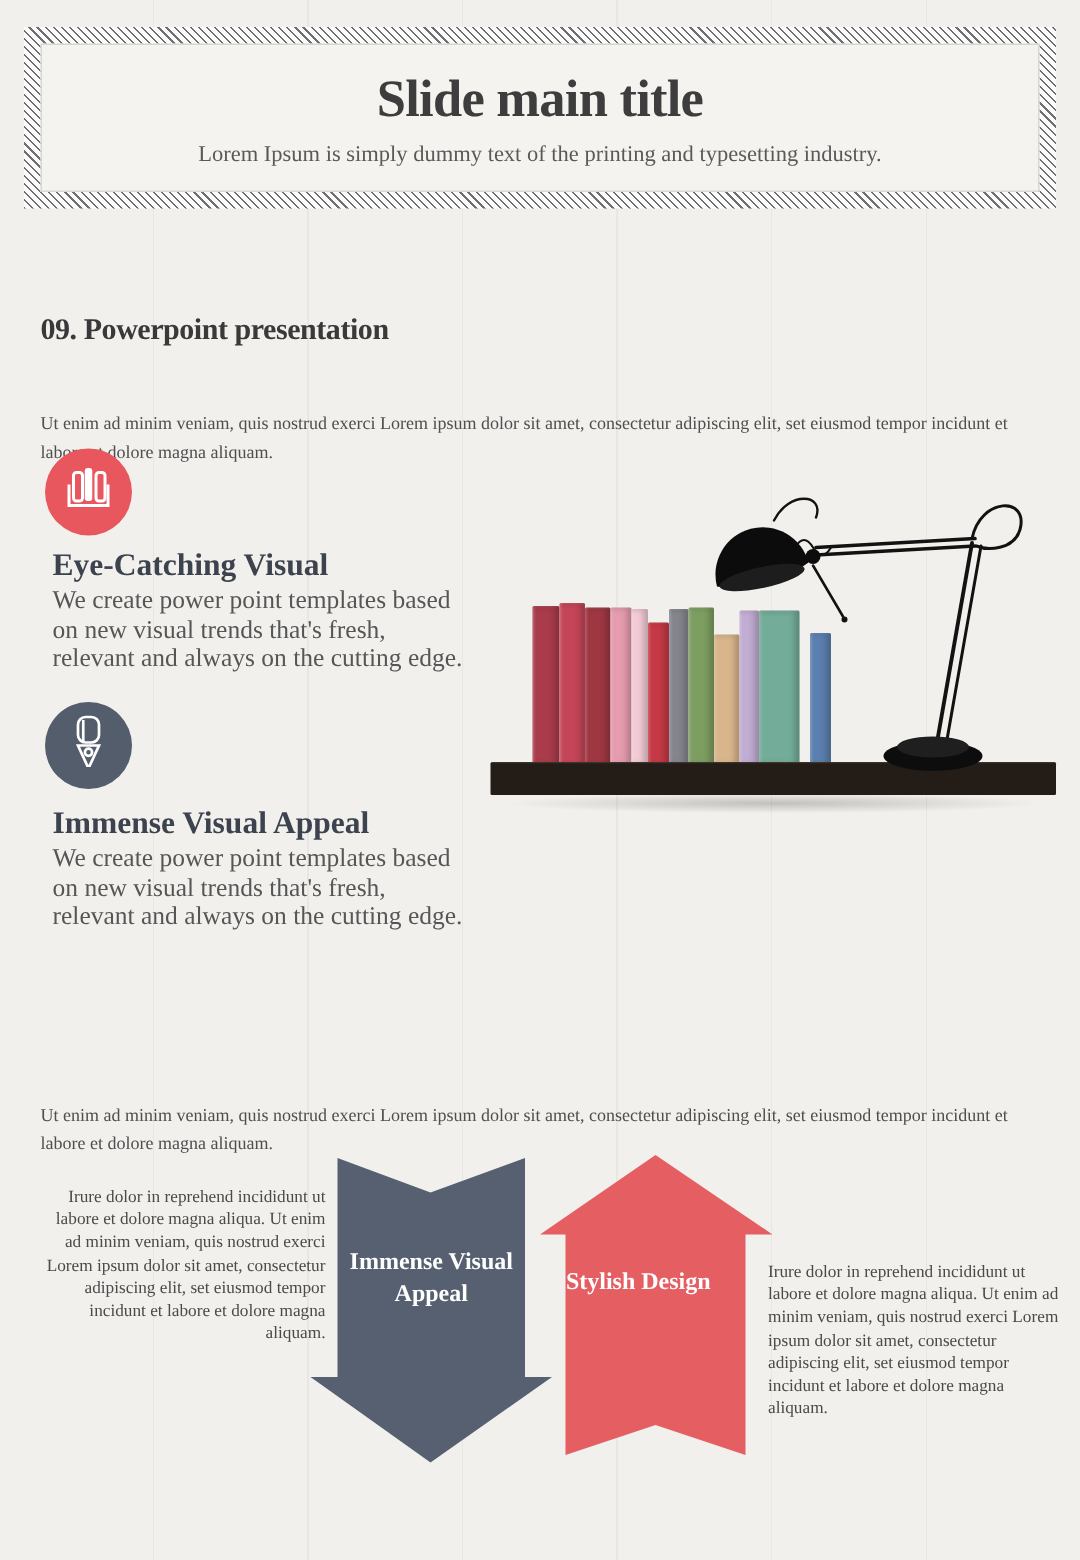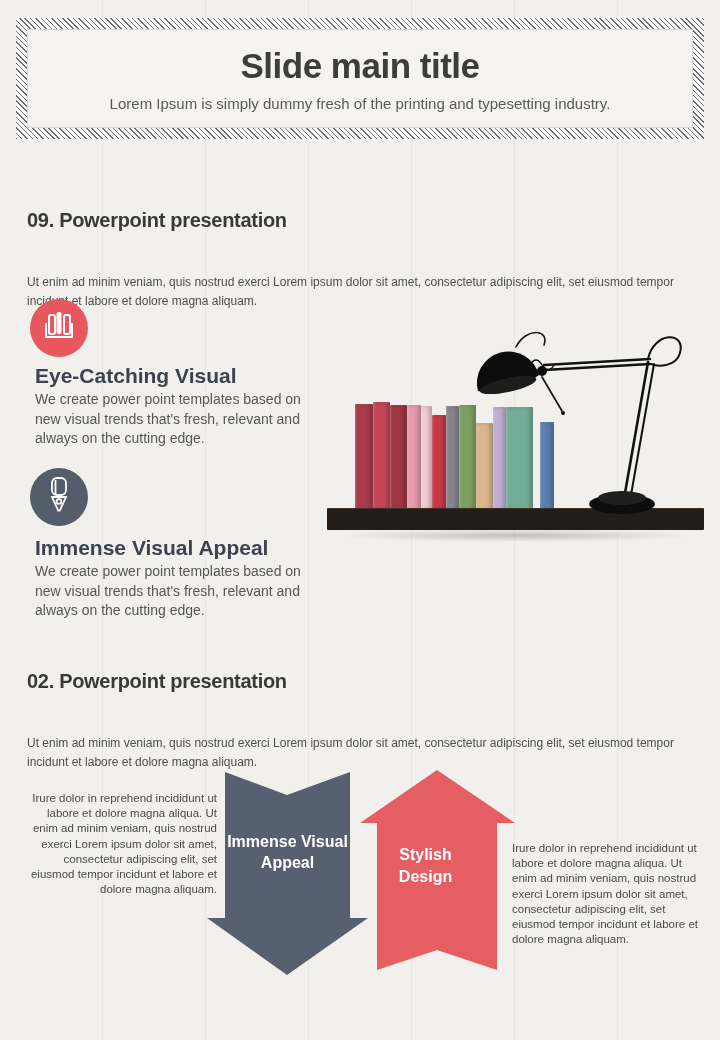--- a/index.html
+++ b/index.html
@@ -6,20 +6,21 @@
   body{
     width:720px;height:1040px;position:relative;overflow:hidden;
     background:#f1f0ed;
     font-family:"Liberation Sans", sans-serif;
   }
   .page{
     position:absolute;inset:0;
     background:
       repeating-linear-gradient(90deg, transparent 0 102px, rgba(110,105,95,0.07) 102px 103px),
       #f1f0ed;
+    font-family: Liberation Serif, serif;
   }
   
   .hatch-frame{
     position:absolute;left:16px;top:18px;width:688px;height:121px;
     background:
       repeating-linear-gradient(45deg, #6e6e74 0 1px, #fbfbfa 1px 3.8px);
   }
   .hatch-inner{
     position:absolute;inset:11px;background:#f4f3f0;border:1px solid #d8d7d3;
     display:flex;flex-direction:column;align-items:center;justify-content:center;
@@ -30,21 +31,21 @@
   .main-subtitle{font-size:15px;color:#595959;margin:0;}
   
   .sec-head{position:absolute;left:27px;font-size:20px;font-weight:700;color:#393939;margin:0;letter-spacing:-0.3px;}
   .sec-body{position:absolute;left:27px;width:676px;font-size:12px;line-height:19px;color:#4e4e4e;margin-top:34px;}
   
   .feature-icon{
     position:absolute;width:58px;height:58px;border-radius:50%;
     display:flex;align-items:center;justify-content:center;
   }
   .feature-title{position:absolute;left:35px;font-size:21px;font-weight:700;color:#3c424e;margin:0;}
-  .feature-text{position:absolute;left:35px;width:274px;font-size:14px;line-height:19.5px;color:#565656;}
+  .feature-text{position:absolute;left:35px;width:274px;font-size:17px;line-height:19.5px;color:#565656;}
   
   .books{
     position:absolute;left:355px;top:400px;height:110px;
     display:flex;align-items:flex-end;
   }
   .book{
     border-radius:1px 1px 0 0;
     box-shadow:inset -3px 0 4px rgba(0,0,0,0.22), inset 1px 0 2px rgba(255,255,255,0.25);
   }
   .shelf{
@@ -73,21 +74,21 @@
   }
 </style>
 </head>
 <body>
 
 <div class="page">
 
   <div class="hatch-frame">
     <div class="hatch-inner">
       <h1 class="main-title">Slide main title</h1>
-      <p class="main-subtitle">Lorem Ipsum is simply dummy fresh of the printing and typesetting industry.</p>
+      <p class="main-subtitle">Lorem Ipsum is simply dummy text of the printing and typesetting industry.</p>
     </div>
   </div>
 
   <h2 class="sec-head" style="top:209px;">09. Powerpoint presentation</h2>
   <div class="sec-body" style="top:239px;">Ut enim ad minim veniam, quis nostrud exerci  Lorem ipsum dolor sit amet, consectetur adipiscing elit, set eiusmod tempor incidunt et labore et dolore magna aliquam.</div>
 
   <div class="feature-icon" style="left: 30px; top: 299px; background: rgb(233, 87, 94);">
     <span>
       <svg width="34" height="34" viewBox="0 0 34 34" fill="none" stroke="#ffffff" stroke-width="2">
         <path d="M4 14 v14 h26 v-14" fill="none"></path>
@@ -148,21 +149,20 @@
 
     <path d="M18 66 A31 31 0 1 1 79 50 Q50 72 18 66 Z" fill="#0c0c0c"></path>
     <ellipse cx="48" cy="60" rx="29" ry="7" transform="rotate(-12 48 60)" fill="#1d1d1d"></ellipse>
     <circle cx="82" cy="46" r="5" fill="#0c0c0c"></circle>
     <circle cx="103" cy="88" r="2" fill="#121212"></circle>
 
     <ellipse cx="162" cy="179" rx="33" ry="10" fill="#0d0d0d"></ellipse>
     <ellipse cx="162" cy="173" rx="24" ry="7" fill="#1f1f1f"></ellipse>
   </svg>
 
-  <h2 class="sec-head" style="top:670px;">02. Powerpoint presentation</h2>
   <div class="sec-body" style="top:700px;">Ut enim ad minim veniam, quis nostrud exerci  Lorem ipsum dolor sit amet, consectetur adipiscing elit, set eiusmod tempor incidunt et labore et dolore magna aliquam.</div>
 
   <div class="flank-text flank-left">Irure dolor in reprehend incididunt ut labore et dolore magna aliqua. Ut enim ad minim veniam, quis nostrud exerci Lorem ipsum dolor sit amet, consectetur adipiscing elit, set eiusmod tempor incidunt et labore et dolore magna aliquam.</div>
 
   <svg class="arrows-svg" width="320" height="215" viewBox="0 0 320 215">
     <polygon points="25,7 87,30 150,7 150,153 168,153 87,210 7,153 25,153" fill="#566070"></polygon>
     <polygon points="237,5 315,58 297,58 297,205 237,185 177,205 177,58 160,58" fill="#e55e62"></polygon>
   </svg>
   <div class="arrow-label down-arrow-label">Immense Visual Appeal</div>
   <div class="arrow-label up-arrow-label">Stylish Design</div>

